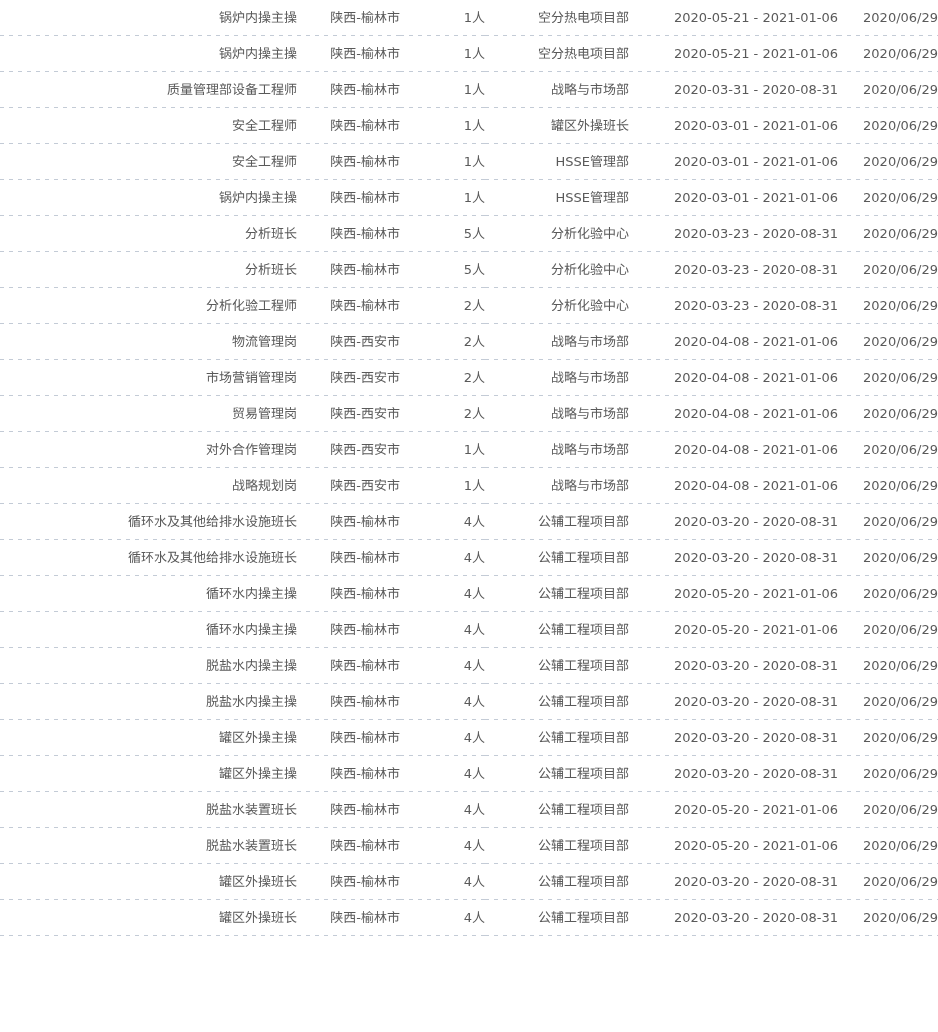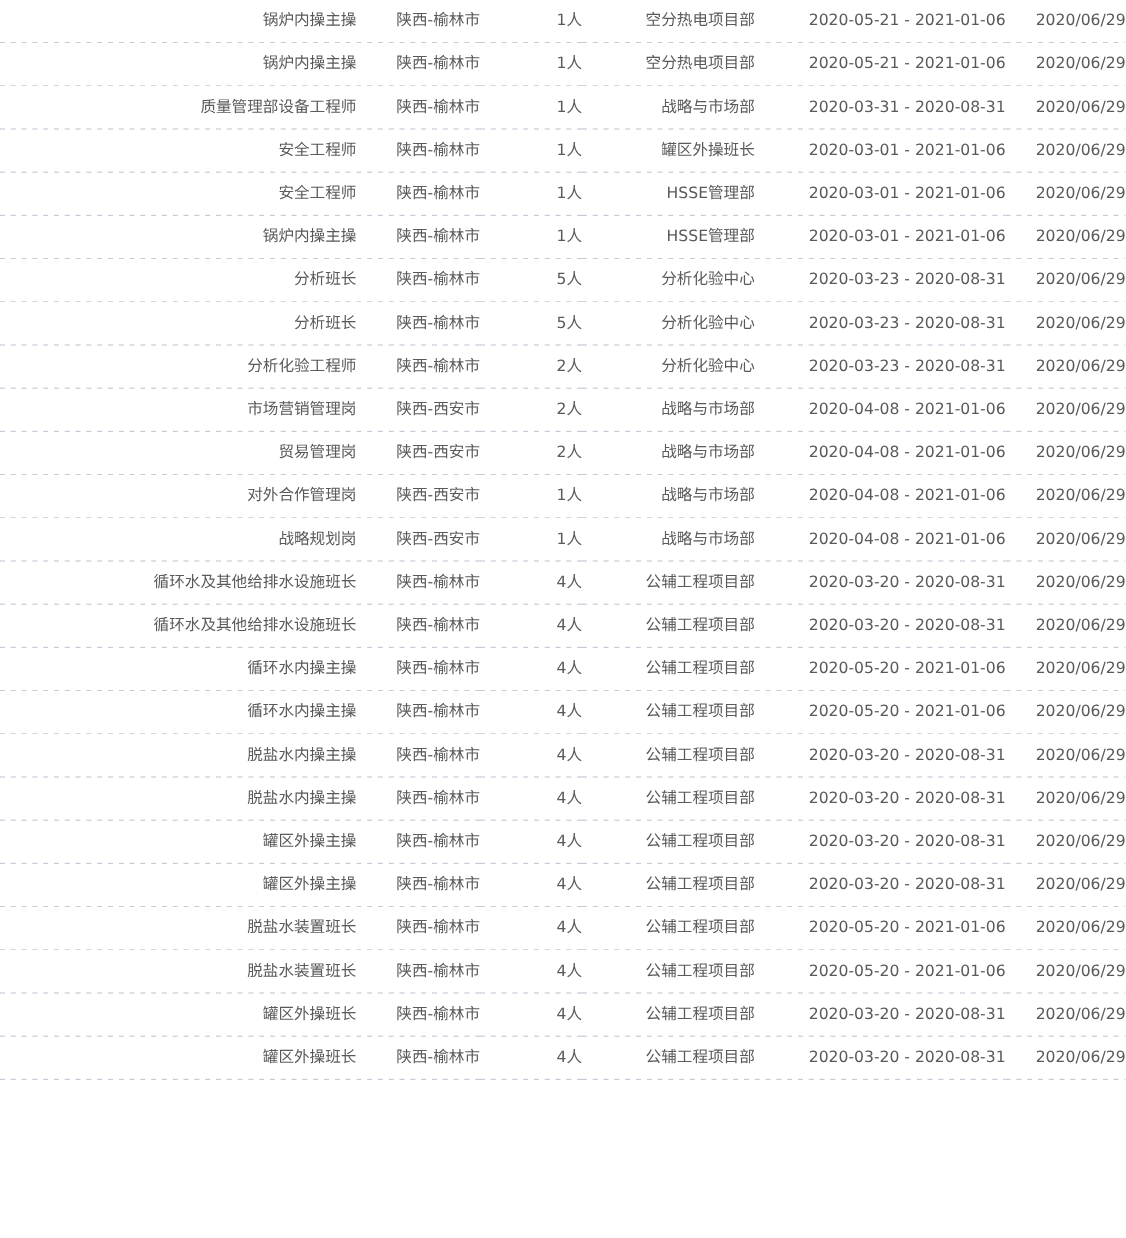--- a/index.html
+++ b/index.html
@@ -136,20 +136,28 @@
       </tr>
       <tr>
         <td class="col-title"><span>分析化验工程师</span></td>
         <td class="col-location"><span>陕西-榆林市</span></td>
         <td class="col-count"><span>2人</span></td>
         <td class="col-dept"><span>分析化验中心</span></td>
         <td class="col-period"><span>2020-03-23 - 2020-08-31</span></td>
         <td class="col-updated"><span>2020/06/29</span></td>
       </tr>
       <tr>
+        <td class="col-title"><span>物流管理岗</span></td>
+        <td class="col-location"><span>陕西-西安市</span></td>
+        <td class="col-count"><span>2人</span></td>
+        <td class="col-dept"><span>战略与市场部</span></td>
+        <td class="col-period"><span>2020-04-08 - 2021-01-06</span></td>
+        <td class="col-updated"><span>2020/06/29</span></td>
+      </tr>
+      <tr>
         <td class="col-title"><span>市场营销管理岗</span></td>
         <td class="col-location"><span>陕西-西安市</span></td>
         <td class="col-count"><span>2人</span></td>
         <td class="col-dept"><span>战略与市场部</span></td>
         <td class="col-period"><span>2020-04-08 - 2021-01-06</span></td>
         <td class="col-updated"><span>2020/06/29</span></td>
       </tr>
       <tr>
         <td class="col-title"><span>贸易管理岗</span></td>
         <td class="col-location"><span>陕西-西安市</span></td>

